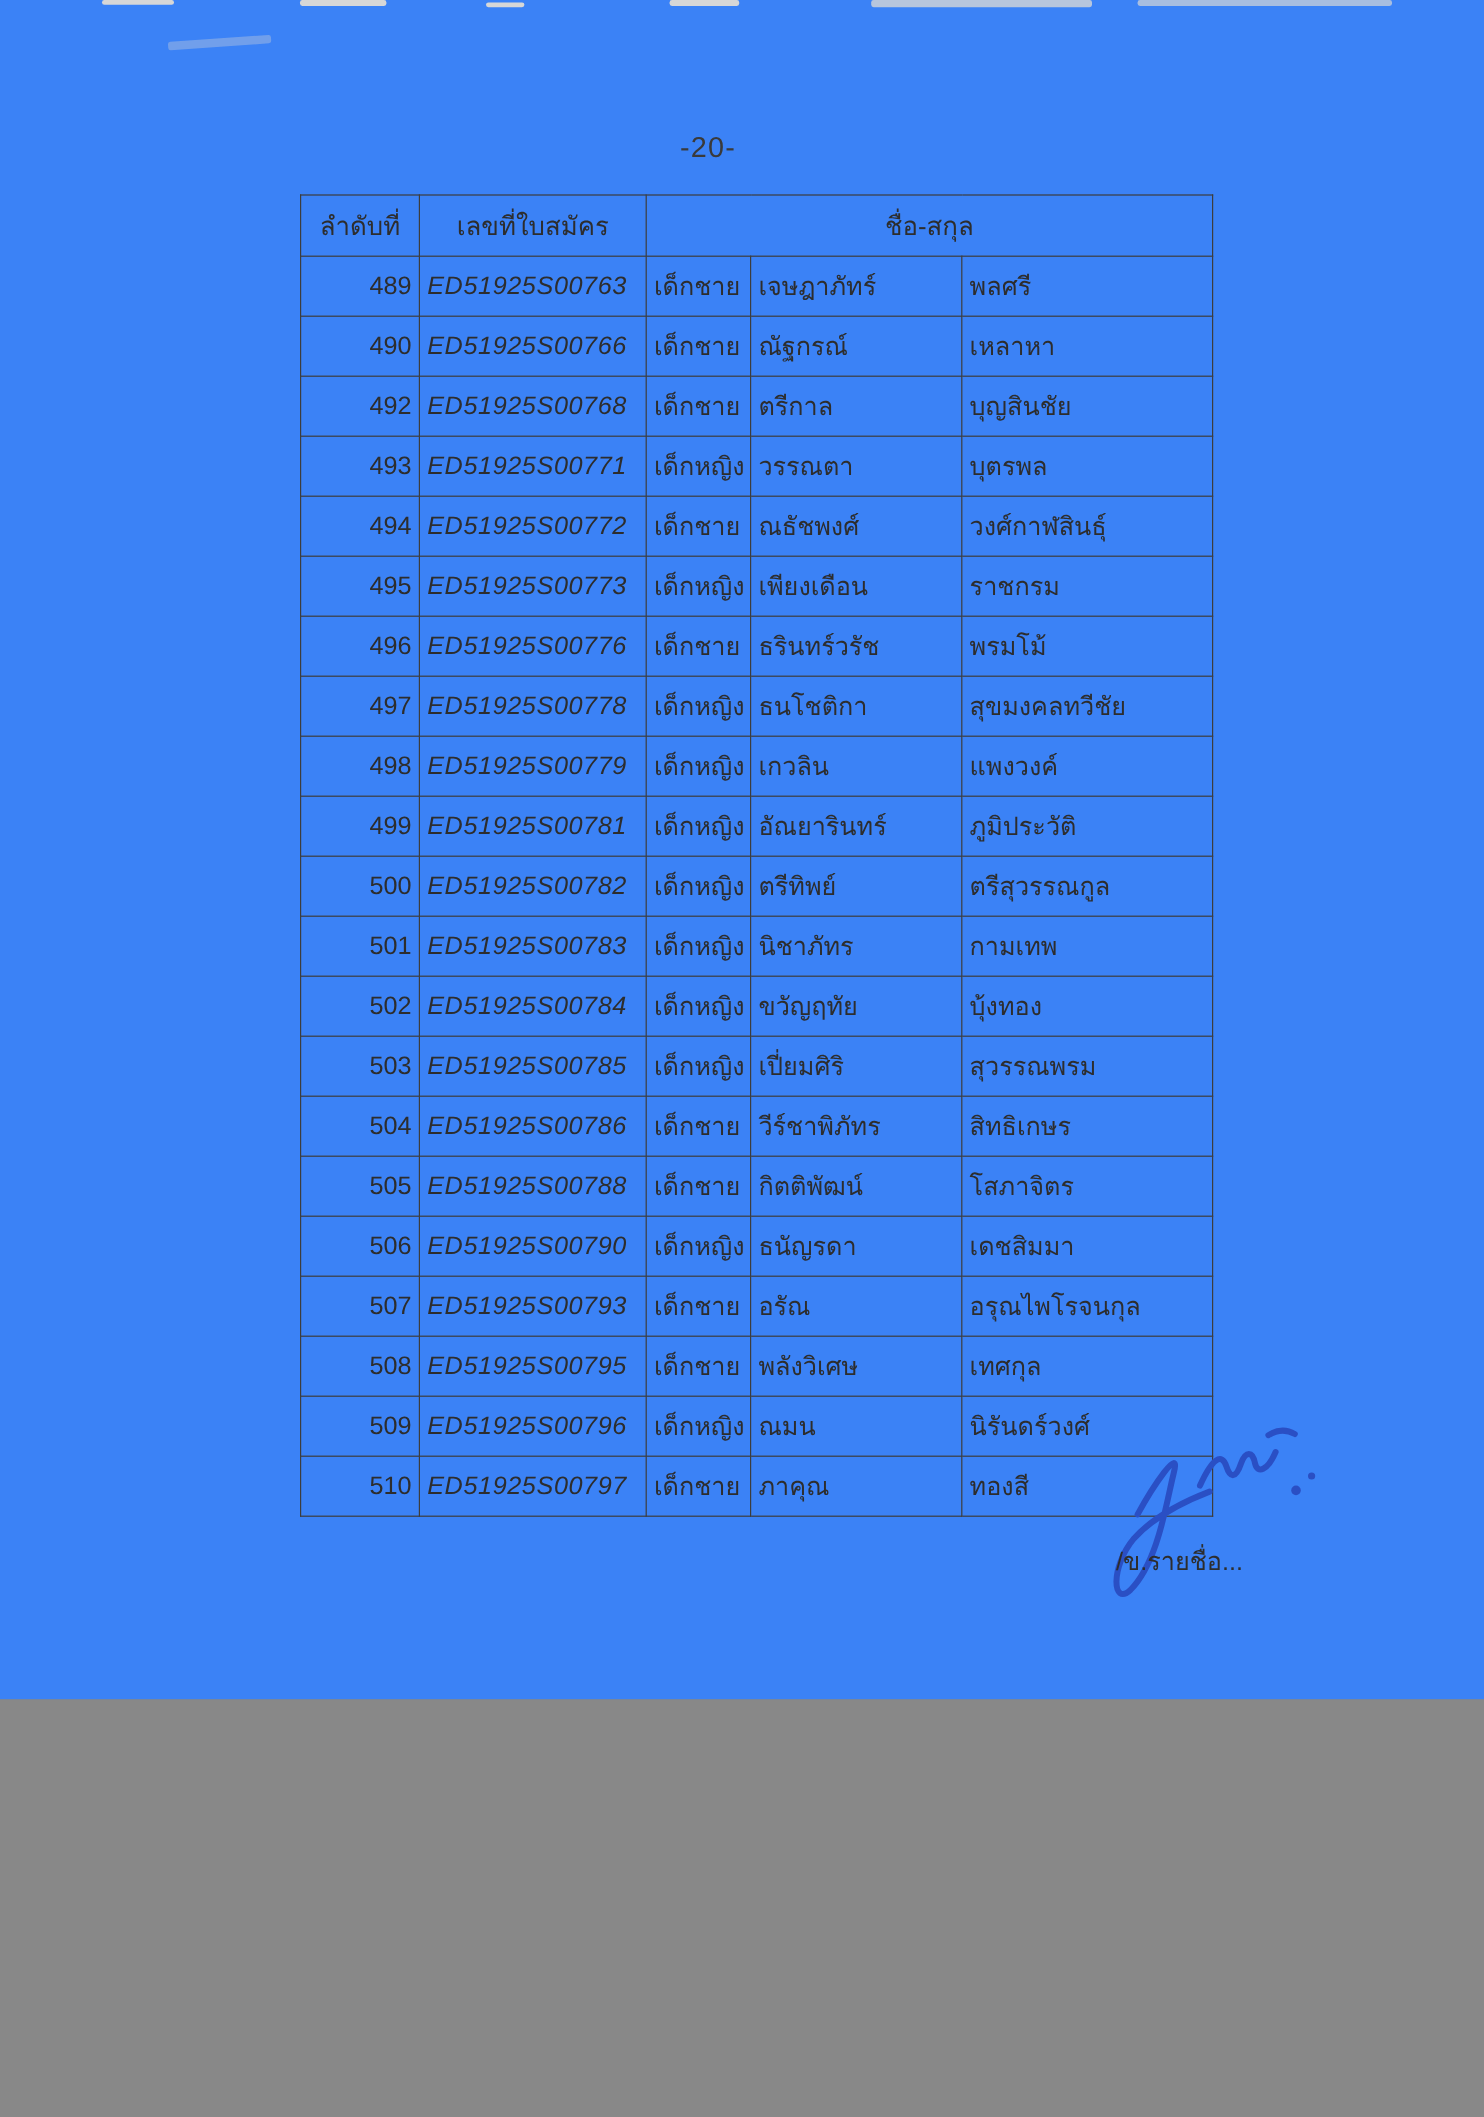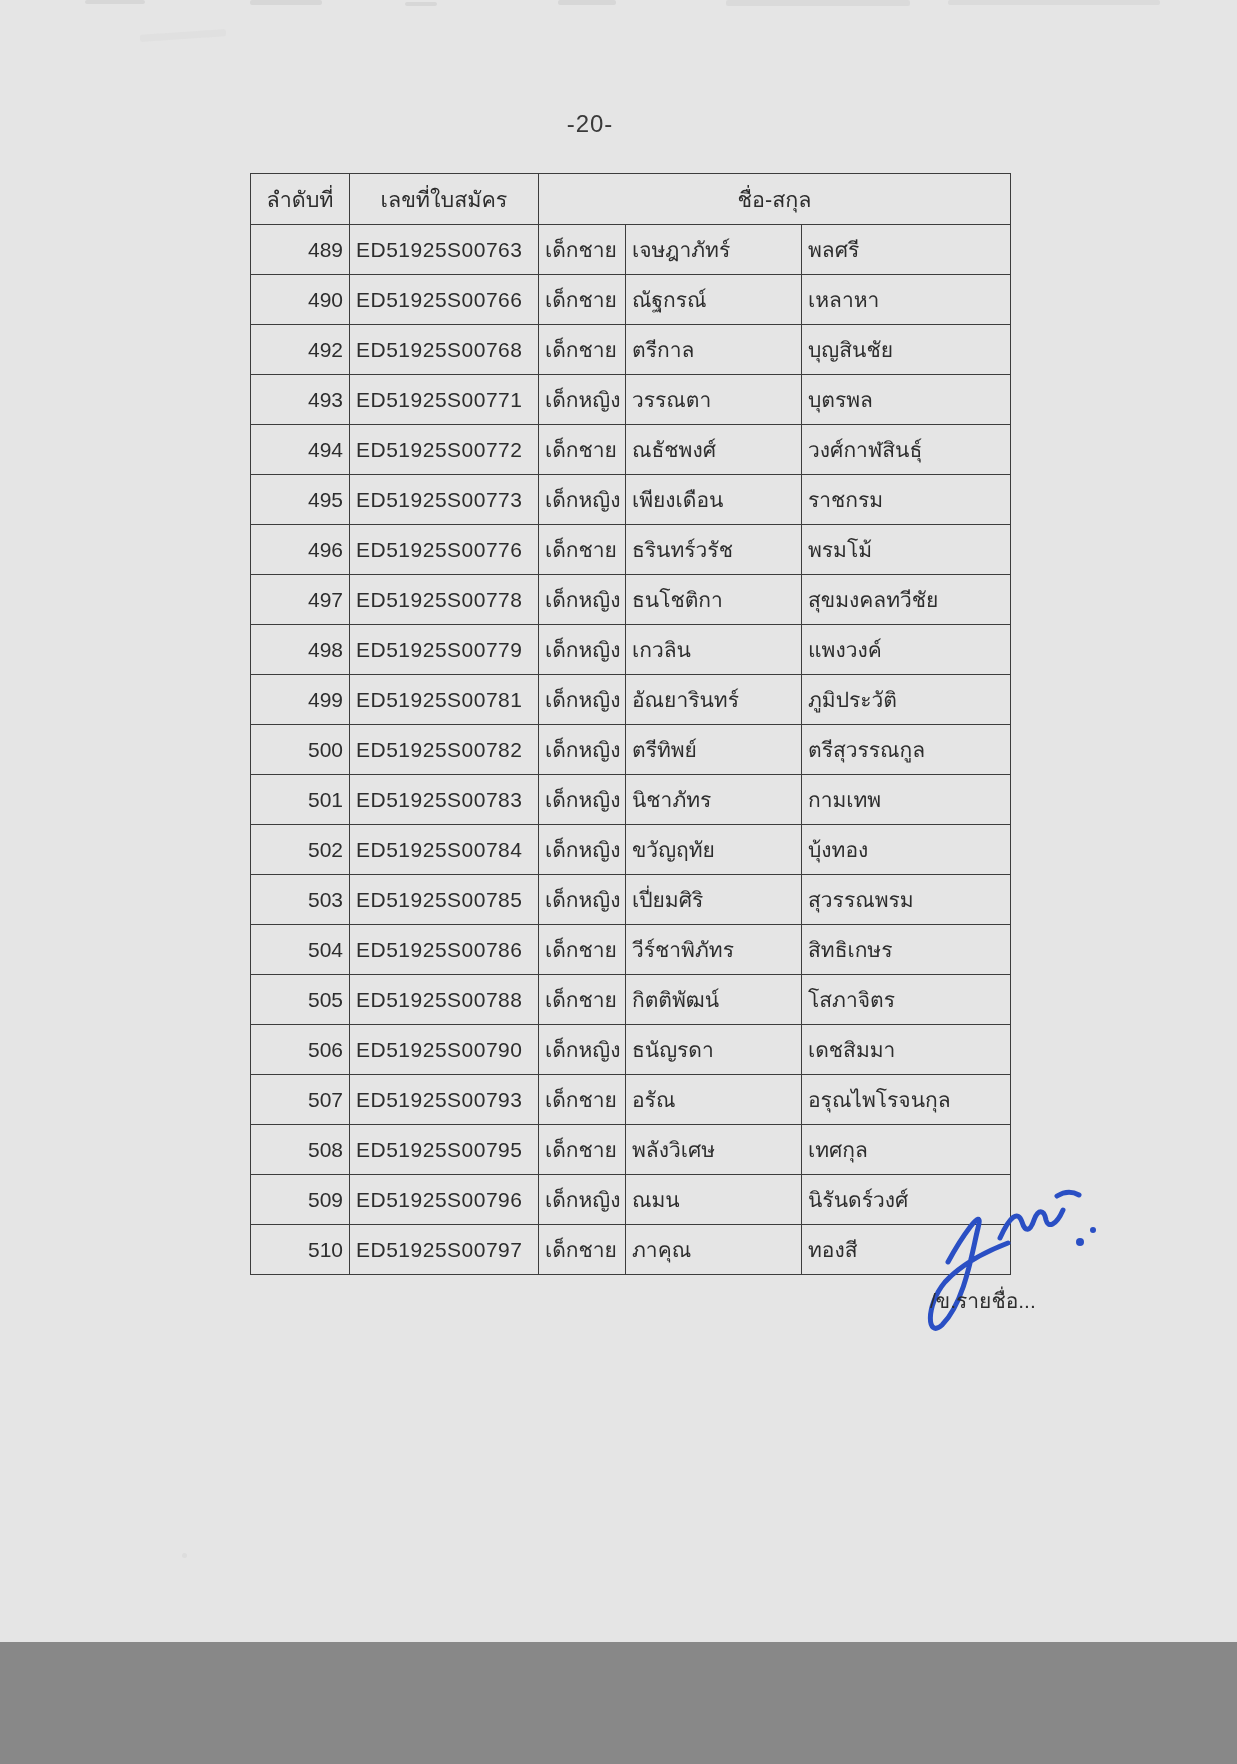--- a/index.html
+++ b/index.html
@@ -1,21 +1,21 @@
 <!DOCTYPE html>
 <html><head>
 <meta charset="utf-8">
 <style>
   html,body { margin:0; padding:0; }
   body { background:#888; }
   .page {
     position:relative;
-    width:1237px; height:1642px;
+    width:1237px; height:1416px;
     margin:0 auto;
-    background:#e5e5e5;
+    background:#3b82f6;
     font-family:"Liberation Sans", sans-serif;
     color:#2d2d2d;
     overflow:hidden;
   }
   
   .noise { position:absolute; background:#d7d7d7; border-radius:2px; }
   .n1 { left:85px;  top:0; width:60px;  height:4px; }
   .n2 { left:250px; top:0; width:72px;  height:5px; }
   .n3 { left:405px; top:2px; width:32px; height:4px; }
   .n4 { left:558px; top:0; width:58px;  height:5px; }
@@ -28,21 +28,21 @@
     position:absolute;
     left:250px; top:110px; width:680px;
     text-align:center;
     font-size:24px;
     letter-spacing:1px;
     color:#3a3a3a;
   }
 
   table.roster {
     position:absolute;
-    left:250px; top:173px;
+    left:250px; top:162px;
     width:760px;
     border-collapse:collapse;
     table-layout:fixed;
   }
   table.roster th, table.roster td {
     border:1.6px solid #3d3d3d;
     font-weight:normal;
     overflow:hidden;
     white-space:nowrap;
   }
@@ -51,21 +51,21 @@
     font-size:21.5px;
     text-align:center;
     padding:0 4px;
   }
   table.roster tbody td {
     height:49px;
     font-size:21px;
     padding:0 6px;
   }
   td.c-no   { text-align:right; }
-  td.c-app  { padding-left:14px; letter-spacing:.5px; }
+  td.c-app  { padding-left:14px; letter-spacing:.5px;font-style:italic; }
   td.c-title{ padding-left:10px; }
   td.c-first{ padding-left:13px; }
   td.c-last { padding-left:15px;margin-left:48px; }
 
   .signature {
     position:absolute;
     left:905px; top:1170px;
     width:200px; height:180px;
     pointer-events:none;
   }

